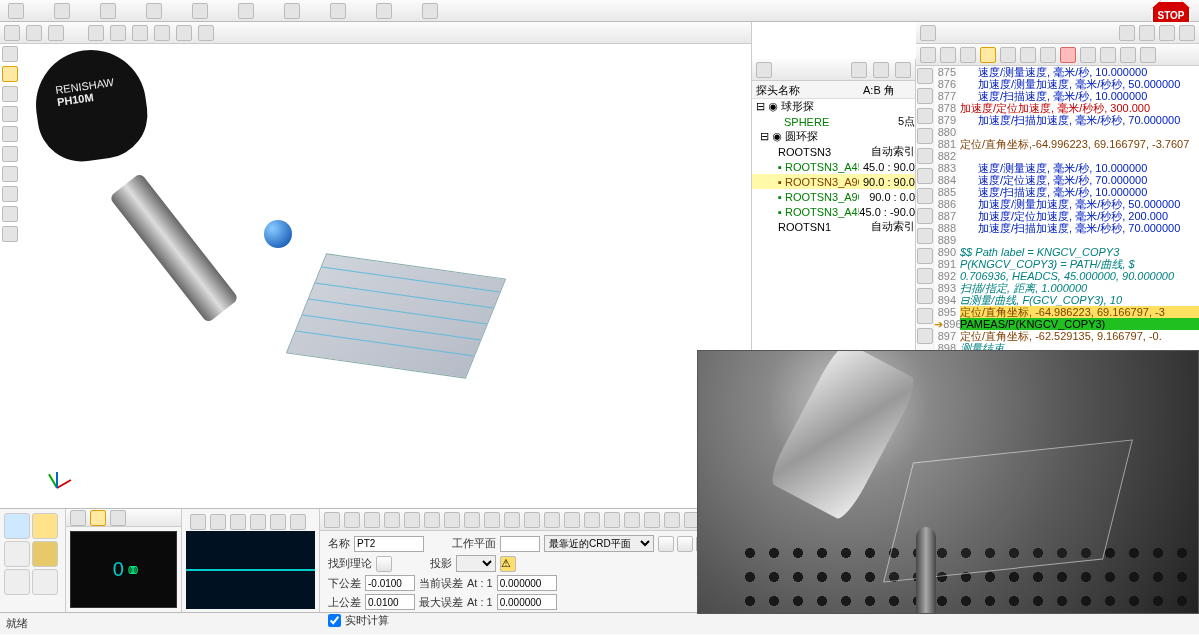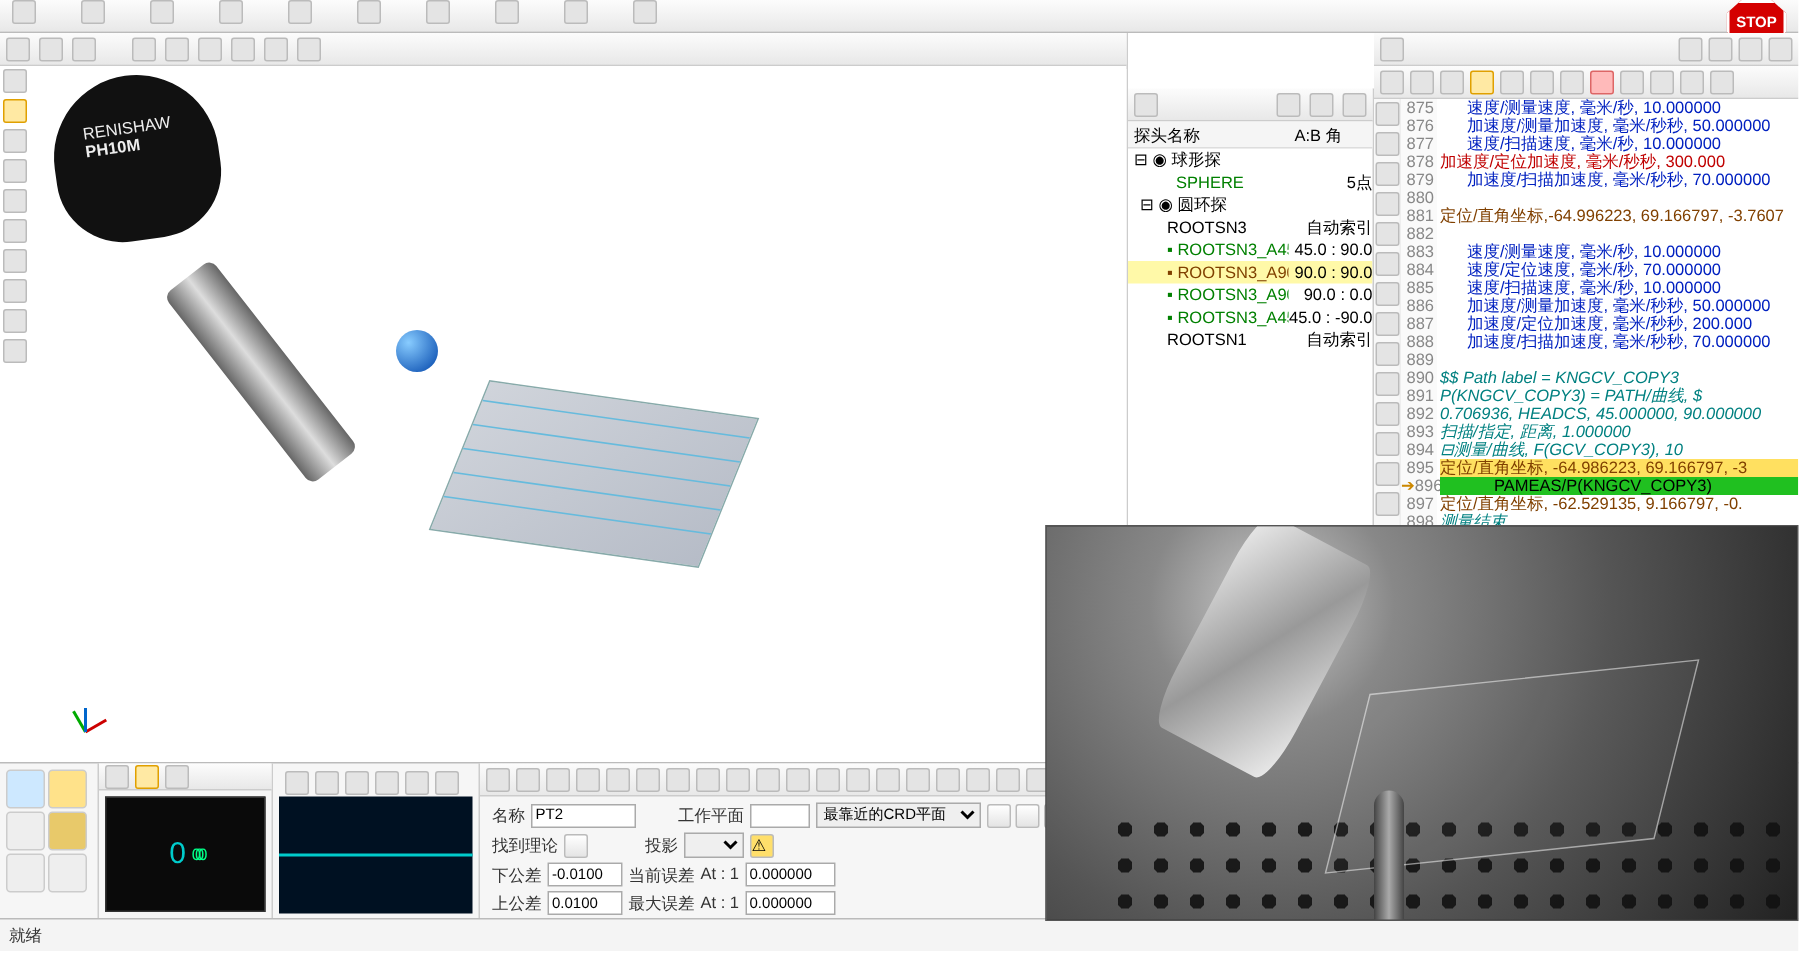--- a/index.html
+++ b/index.html
@@ -1,19 +1,19 @@
 <!DOCTYPE html>
 <html><head>
 <meta charset="utf-8">
 <style>
 * { margin:0; padding:0; box-sizing:border-box; font-family:"Microsoft YaHei",Arial,sans-serif; font-size:11px; }
 body { background:#fff; width:1199px; height:636px; overflow:hidden; position:relative; }
 
 
-.top-tb { height:22px; background:linear-gradient(#fcfcfc,#e8e8e8); border-bottom:1px solid #bbb; display:flex; padding:0 8px; gap:30px; }
+.top-tb { height:22px; background:linear-gradient(#fcfcfc,#e8e8e8); border-bottom:1px solid #bbb; display:flex; align-items:center; padding:0 8px; gap:30px; }
 
 
 .main { display:flex; height:486px; position:relative; }
 
 
 .vp3d { width:752px; border-right:1px solid #ccc; position:relative; background:#fff; }
 .vp3d-tb { height:22px; background:linear-gradient(#fcfcfc,#e8e8e8); border-bottom:1px solid #ccc; display:flex; align-items:center; padding:0 4px; gap:6px; }
 .vp3d-lefttb { position:absolute; left:2px; top:24px; width:22px; display:flex; flex-direction:column; gap:4px; }
 .vp3d-canvas { position:absolute; left:26px; top:24px; right:0; bottom:0; background:#fff; }
 
@@ -31,21 +31,21 @@
 
 .code { width:283px; display:flex; flex-direction:column; }
 .code-tb1 { height:22px; background:linear-gradient(#fcfcfc,#e8e8e8); border-bottom:1px solid #ccc; display:flex; align-items:center; gap:4px; padding:0 4px; }
 .code-tb2 { height:22px; background:linear-gradient(#fcfcfc,#e8e8e8); border-bottom:1px solid #ccc; display:flex; align-items:center; gap:4px; padding:0 4px; }
 .code-body { flex:1; overflow:hidden; display:flex; font-family:Consolas,monospace; font-size:10px; line-height:12px; }
 .code-ltb { width:18px; background:#f8f8f8; display:flex; flex-direction:column; gap:4px; padding-top:2px; align-items:center; border-right:1px solid #eee; }
 .code-gut { width:24px; background:#fafafa; color:#888; text-align:right; padding-right:2px; }
 .code-txt { flex:1; padding-left:2px; white-space:nowrap; overflow:hidden; }
 .code-txt .ln { height:12px; }
 .c-blue{color:#0020c0;margin-left:18px;} .c-teal{color:#008080;font-style:italic;} .c-red{color:#c00000;} .c-brown{color:#804000;}
-.hl-y{background:#ffe060;} .hl-g{background:#20c020;color:#000;padding-left:36px;}
+.hl-y{background:#ffe060;} .hl-g{background:#20c020;color:#000;}
 
 
 .cam { position:absolute; right:0; bottom:22px; width:502px; height:264px; background:#222; border:1px solid #555; }
 .cam-img { width:100%; height:100%; background:radial-gradient(circle at 30% 20%,#ccc 0%,#888 20%,#555 55%,#222 100%); position:relative; overflow:hidden; }
 .cam-probe{position:absolute;left:100px;top:0;width:90px;height:160px;background:linear-gradient(120deg,#eee,#999,#eee);transform:rotate(28deg);border-radius:10px/40px;}
 .cam-tip{position:absolute;left:218px;top:176px;width:20px;height:100px;background:linear-gradient(90deg,#444,#aaa,#444);border-radius:50%/10%;}
 .cam-glass{position:absolute;left:200px;top:100px;width:220px;height:120px;border:1px solid rgba(255,255,255,.5);transform:skew(-14deg,-6deg);background:rgba(255,255,255,.03);}
 .cam-holes{position:absolute;left:40px;top:190px;right:10px;bottom:0;background-image:radial-gradient(circle,#111 5px,transparent 5px);background-size:24px 24px;opacity:.9;}
 
 
@@ -425,20 +425,24 @@
       <label>最大误差</label>
       <label>At : 1</label>
       <input type="text" style="width: 60px;" value="0.000000">
       <span style="flex:1"></span>
       <span class="mini"></span>
       <span class="mini"></span>
       <span style="width:10px"></span>
       <span class="mini"></span>
       <span class="mini"></span>
     </div>
+    <div class="frow">
+      <input type="checkbox" checked="" style="">
+      <label>实时计算</label>
+    </div>
   </div>
 </div>
 
 <div class="status">
   <span>就绪</span>
 </div>
 
 <div class="cam">
   <div class="cam-img">
     <div class="cam-holes"></div>

